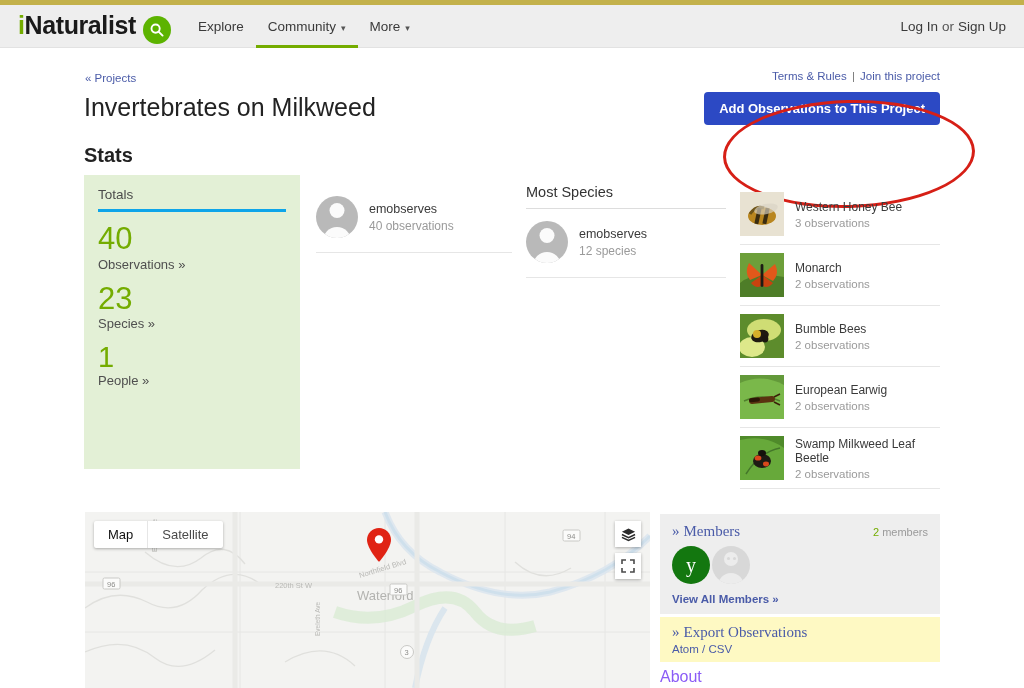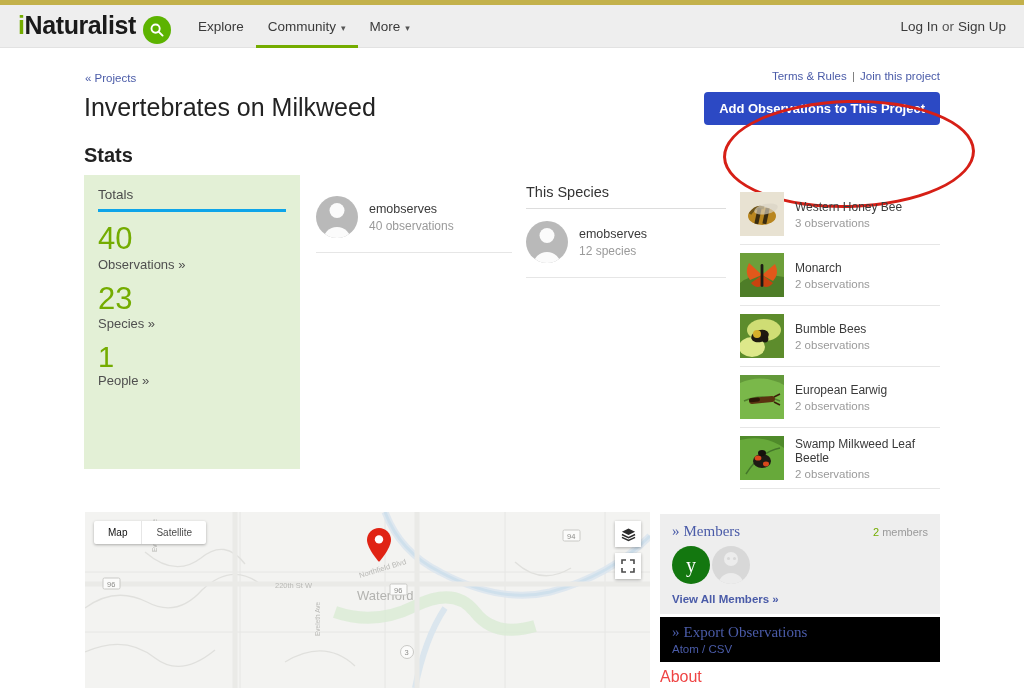--- a/index.html
+++ b/index.html
@@ -147,21 +147,21 @@
     overflow:hidden;
   }
   .map-bg { position:absolute; inset:0; }
   .map-type {
     position:absolute; left:9px; top:9px;
     display:flex; background:#fff; border-radius:2px;
     box-shadow:0 1px 3px rgba(0,0,0,.3);
     overflow:hidden;
   }
   .map-type div {
-    font-size:10px; color:#4a4a4a; padding:6px 14px;
+    font-size:13px; color:#4a4a4a; padding:6px 14px;
   }
   .map-type div.active { color:#111; }
   .map-type div + div { border-left:1px solid #e6e6e6; }
   .map-ctrl {
     position:absolute; right:9px;
     width:26px; height:26px; background:#fff;
     box-shadow:0 1px 3px rgba(0,0,0,.3);
     display:flex; align-items:center; justify-content:center;
   }
   .map-ctrl.layers { top:9px; }
@@ -173,21 +173,21 @@
 
   
   .panel-members {
     position:absolute; left:660px; top:514px;
     width:280px; height:100px;
     background:#eeeeee; padding:9px 12px 0 12px;
   }
   .panel-export {
     position:absolute; left:660px; top:617px;
     width:280px; height:45px;
-    background:#000000; padding:7px 12px 0 12px;
+    background:#fef9c3; padding:7px 12px 0 12px;
   }
   .panel-head {
     font-size:15px; color:#4a5ba8;
     font-family:"Liberation Serif", serif;
   }
   .panel-head .chev { margin-right:4px; }
   .members-count { position:absolute; right:12px; top:12px; font-size:11px; color:#9a9a9a; }
   .members-count b { color:#74ac00; font-weight:normal; }
   .member-avatars { display:flex; align-items:flex-end; margin-top:6px; }
   .m-av-green {
@@ -207,21 +207,21 @@
   .m-av-gray .eye.l { left:15px; }
   .m-av-gray .eye.r { left:21px; }
   .m-av-gray .body {
     position:absolute; left:50%; bottom:-7px; transform:translateX(-50%);
     width:26px; height:18px; border-radius:13px 13px 0 0; background:#ececec;
   }
   .view-all { margin-top:9px; font-size:11.5px; color:#4a5ba8; font-weight:bold; }
   .export-sub { font-size:11.5px; color:#4a5ba8; margin-top:2px; }
   .about-head {
     position:absolute; left:660px; top:668px;
-    font-size:16px; color:#ef4444;
+    font-size:16px; color:#8b5cf6;
   }
 </style>
 </head>
 <body>
 
 <div class="gold-strip"></div>
 
 <div class="site-header">
 
   <div class="brand">
@@ -292,21 +292,21 @@
           <div class="body"></div>
       </div>
       <div class="user-meta">
         <div class="user-name">emobserves</div>
         <div class="user-sub">40 observations</div>
       </div>
     </div>
   </div>
 
   <div class="col col-ms">
-    <div class="col-head">This Species</div>
+    <div class="col-head">Most Species</div>
     <div class="user-row">
       <div class="avatar-circle">
         <div class="head"></div>
           <div class="body"></div>
       </div>
       <div class="user-meta">
         <div class="user-name">emobserves</div>
         <div class="user-sub">12 species</div>
       </div>
     </div>

